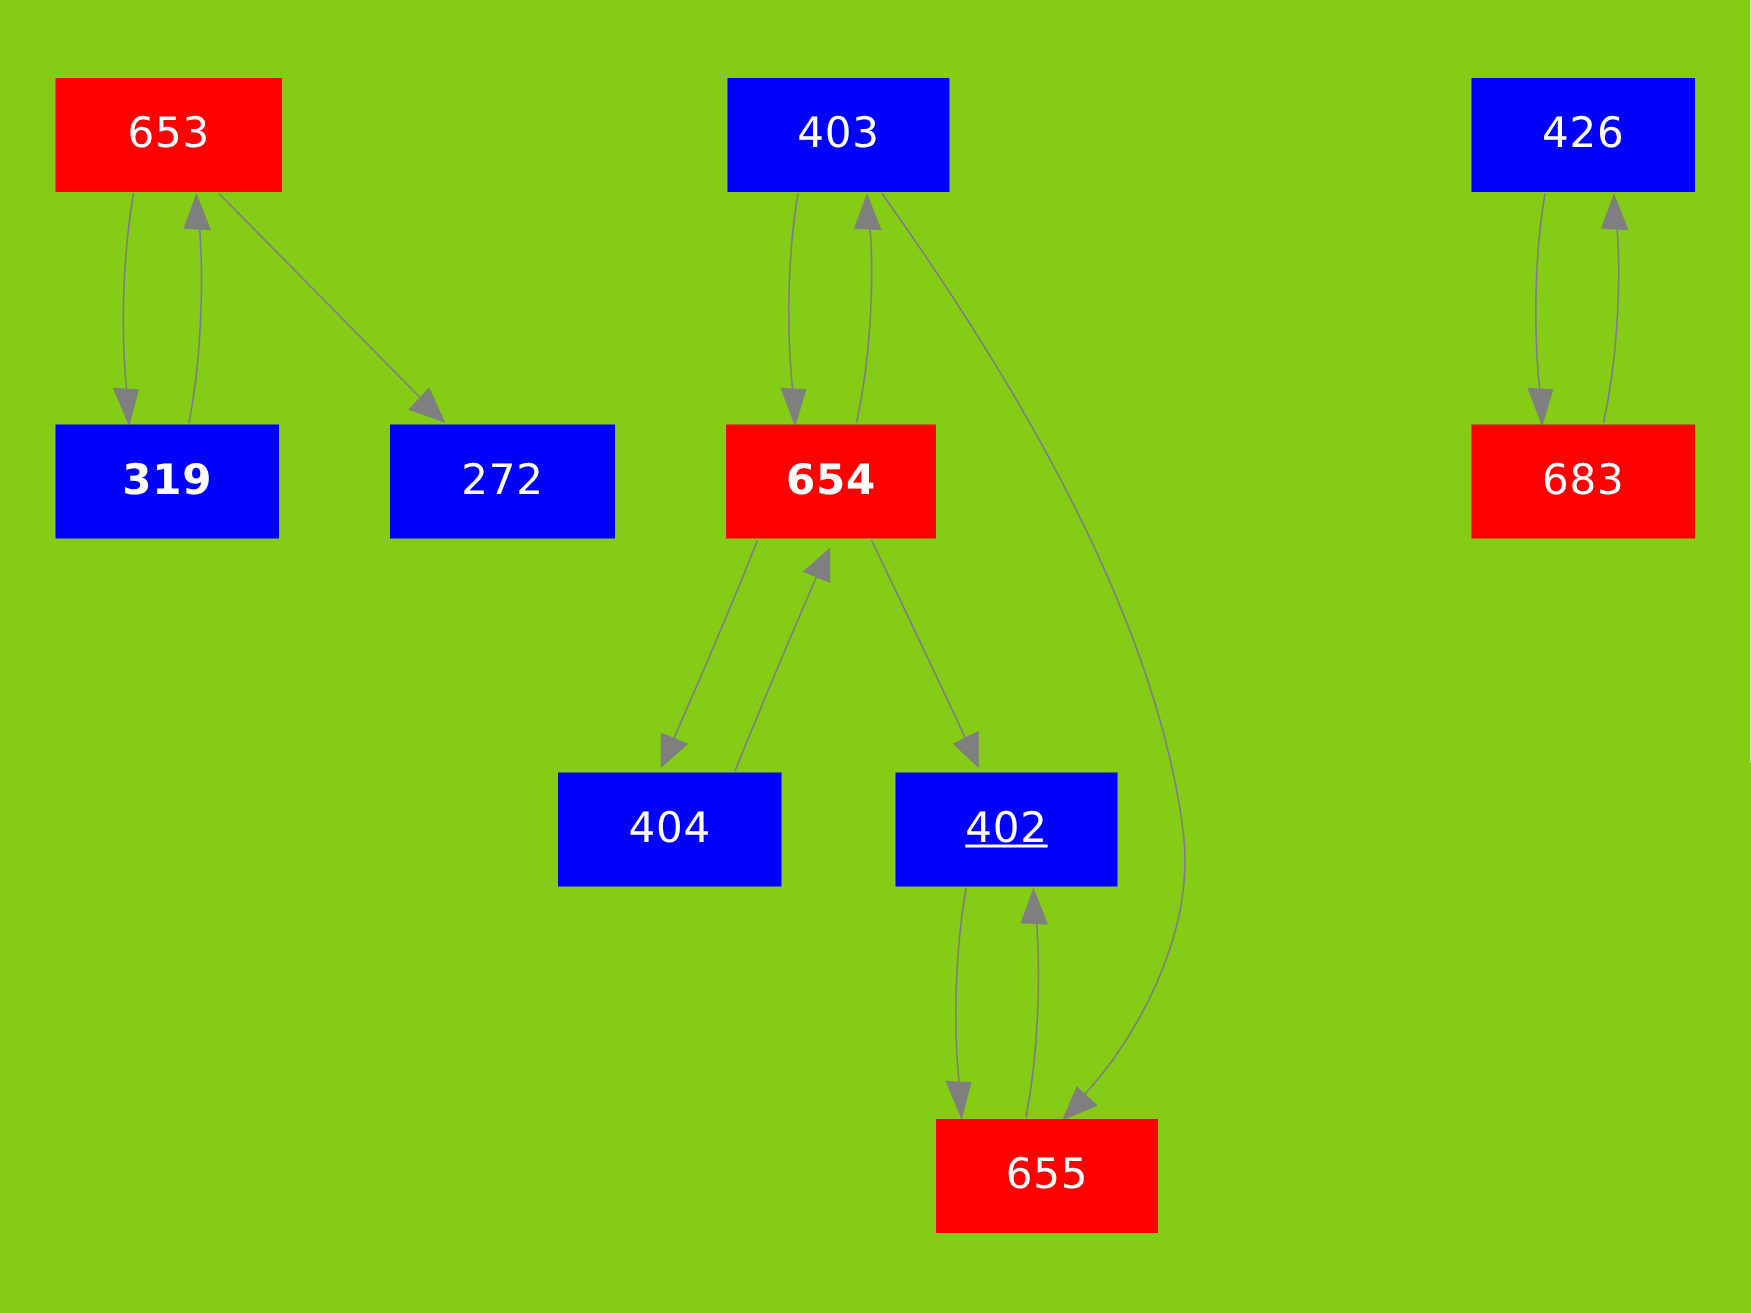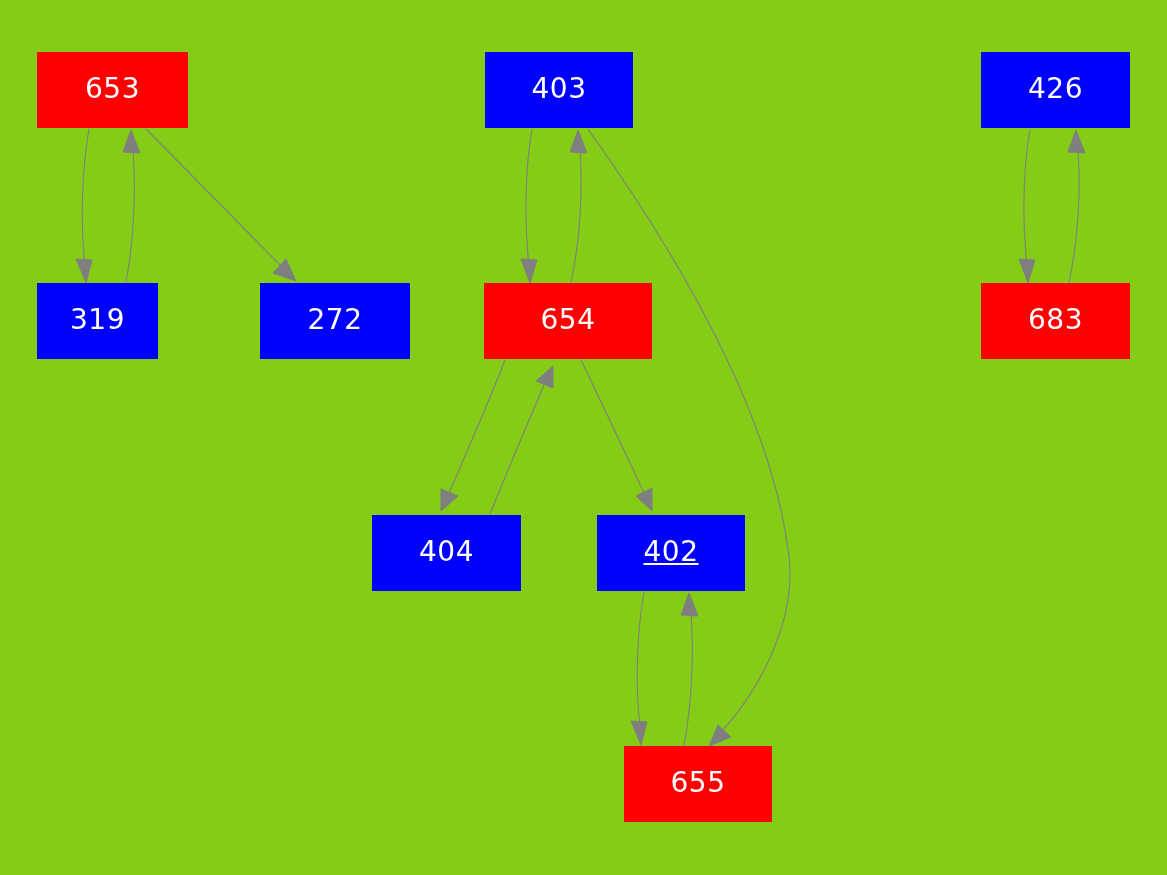--- a/index.html
+++ b/index.html
@@ -111,30 +111,30 @@
       <g>
         <path class="edge-path" d="M 1069,282 C 1078,241 1081,190 1078,151"></path>
         <polygon class="edge-head" points="1076,130 1068,152 1085,153"></polygon>
       </g>
     </svg>
 
   <div id="node-layer">
       <div class="node" style="left: 37px; top: 52px; width: 151px; height: 76px; background: rgb(255, 0, 0);">
         <span class="node-label">653</span>
       </div>
-      <div class="node" style="left: 37px; top: 283px; width: 121px; height: 76px; background: rgb(0, 0, 255);">
+      <div class="node" style="left: 37px; top: 283px; width: 149px; height: 76px; background: rgb(0, 0, 255); font-weight: bold;">
         <span class="node-label">319</span>
       </div>
       <div class="node" style="left: 260px; top: 283px; width: 150px; height: 76px; background: rgb(0, 0, 255);">
         <span class="node-label">272</span>
       </div>
       <div class="node" style="left: 485px; top: 52px; width: 148px; height: 76px; background: rgb(0, 0, 255); text-align: center;">
         <span class="node-label">403</span>
       </div>
-      <div class="node" style="left: 484px; top: 283px; width: 168px; height: 76px; background: rgb(255, 0, 0);">
+      <div class="node" style="left: 484px; top: 283px; width: 140px; height: 76px; background: rgb(255, 0, 0); font-weight: bold;">
         <span class="node-label">654</span>
       </div>
       <div class="node" style="left: 372px; top: 515px; width: 149px; height: 76px; background: rgb(0, 0, 255);">
         <span class="node-label">404</span>
       </div>
       <div class="node" style="left: 597px; top: 515px; width: 148px; height: 76px; background: rgb(0, 0, 255); text-decoration: underline;">
         <span class="node-label">402</span>
       </div>
       <div class="node" style="left: 624px; top: 746px; width: 148px; height: 76px; background: rgb(255, 0, 0); align-items: center;">
         <span class="node-label">655</span>

